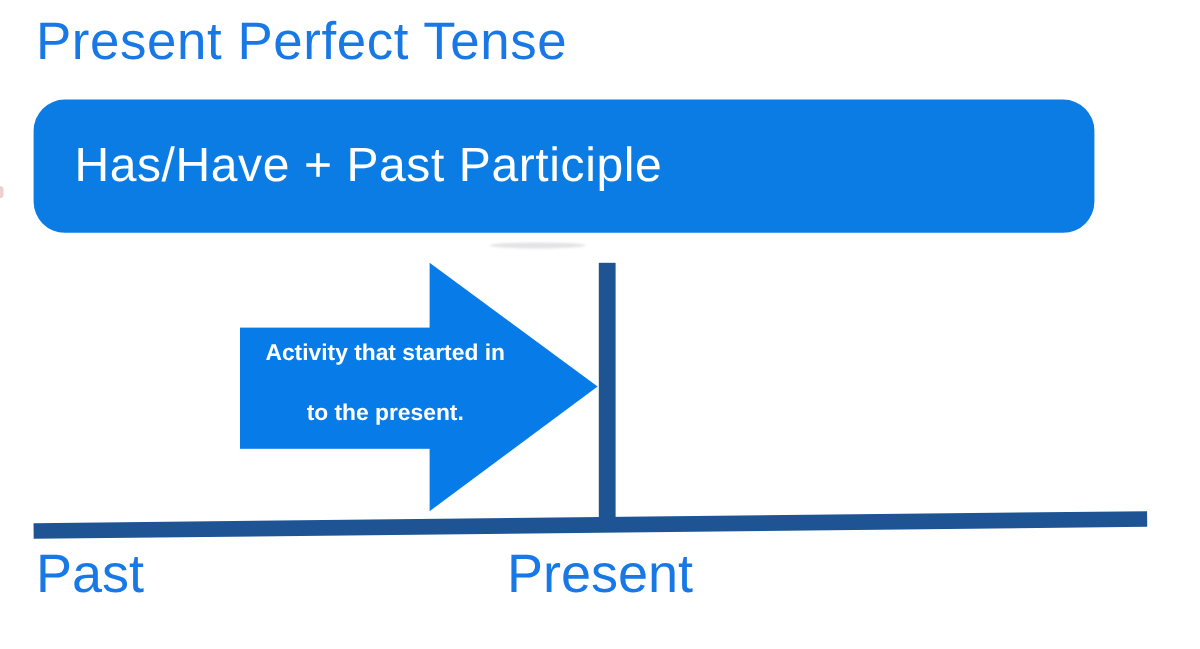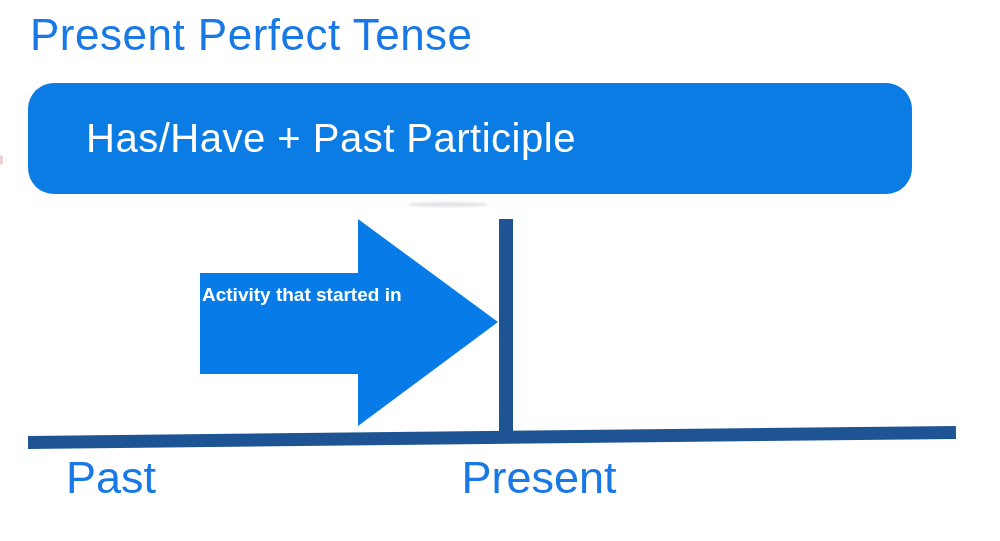--- a/index.html
+++ b/index.html
@@ -35,21 +35,20 @@
     border-radius: 26px;
     display: flex;
     align-items: center;
   }
   .formula-box .formula-text {
     color: #ffffff;
     font-size: 40px;
     font-weight: 400;
     padding-left: 34px;
     letter-spacing: 0.5px;
-    margin-left: 24px;
   }
   
   .smudge {
     position: absolute;
     left: 408px;
     top: 202px;
     width: 80px;
     height: 5px;
     background: rgba(175, 175, 180, 0.35);
     border-radius: 50%;
@@ -81,20 +80,21 @@
     height: 0;
     border-top: 103px solid transparent;
     border-bottom: 104px solid transparent;
     border-left: 140px solid #077ce8;
   }
   .arrow-text {
     position: absolute;
     left: 202px;
     top: 282px;
     width: 238px;
+    text-align: center;
     color: #ffffff;
     font-size: 19px;
     font-weight: 700;
     line-height: 25px;
     z-index: 2;
   }
   
   .present-marker {
     position: absolute;
     left: 499px;
@@ -115,22 +115,22 @@
     transform-origin: left center;
   }
   .axis-label {
     position: absolute;
     top: 452px;
     font-size: 45px;
     font-weight: 400;
     color: #1879e6;
     white-space: nowrap;
   }
-  .axis-label.past { left: 30px; margin-left: 36px; }
-  .axis-label.present { left: 500px; transform: translateX(-50%); margin-left: 39px; }
+  .axis-label.past { left: 30px; }
+  .axis-label.present { left: 500px; transform: translateX(-50%); }
   .axis-label.future { right: 46px; }
 </style>
 </head>
 <body>
 
 <div class="canvas">
 
   <h1 class="title">Present Perfect Tense</h1>
 
   <div class="formula-box">
@@ -139,20 +139,21 @@
 
   <div class="smudge"></div>
   <div class="edge-mark"></div>
 
   <div class="arrow-body"></div>
   <div class="arrow-head"></div>
 
   <div class="arrow-text">
     <span>Activity that started in</span><br>
     <br>
+    <span>to the present.</span>
   </div>
 
   <div class="present-marker"></div>
 
   <div class="timeline"></div>
 
   <div class="axis-label past">Past</div>
 
   <div class="axis-label present">Present</div>
 

